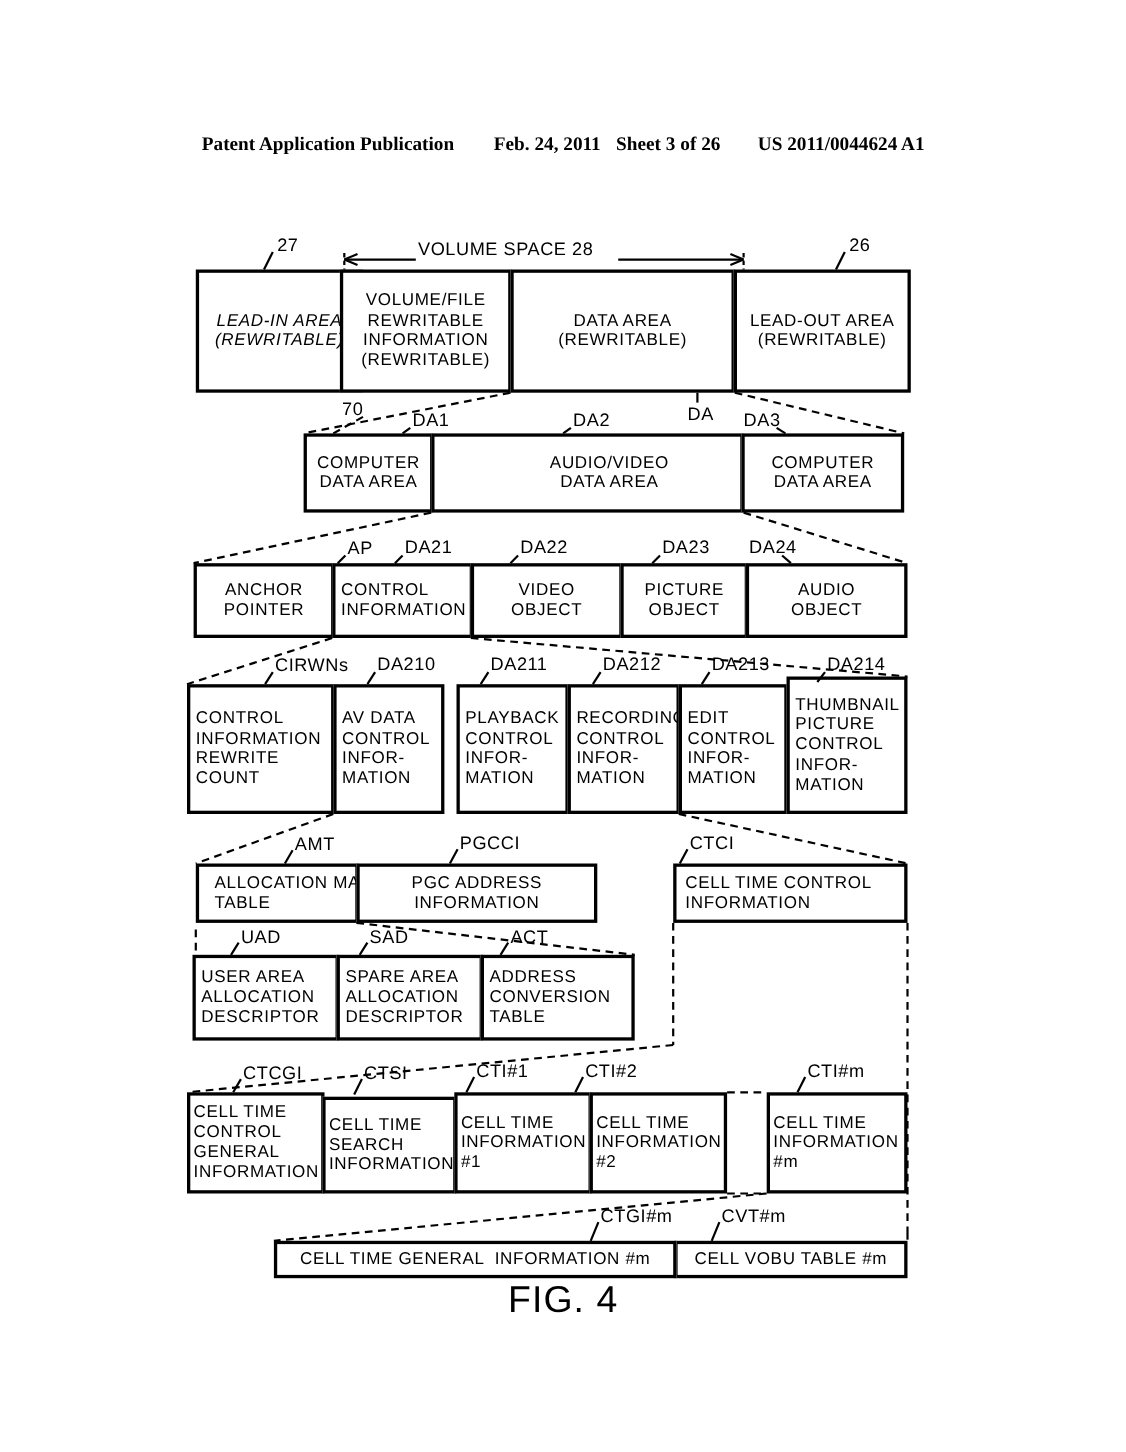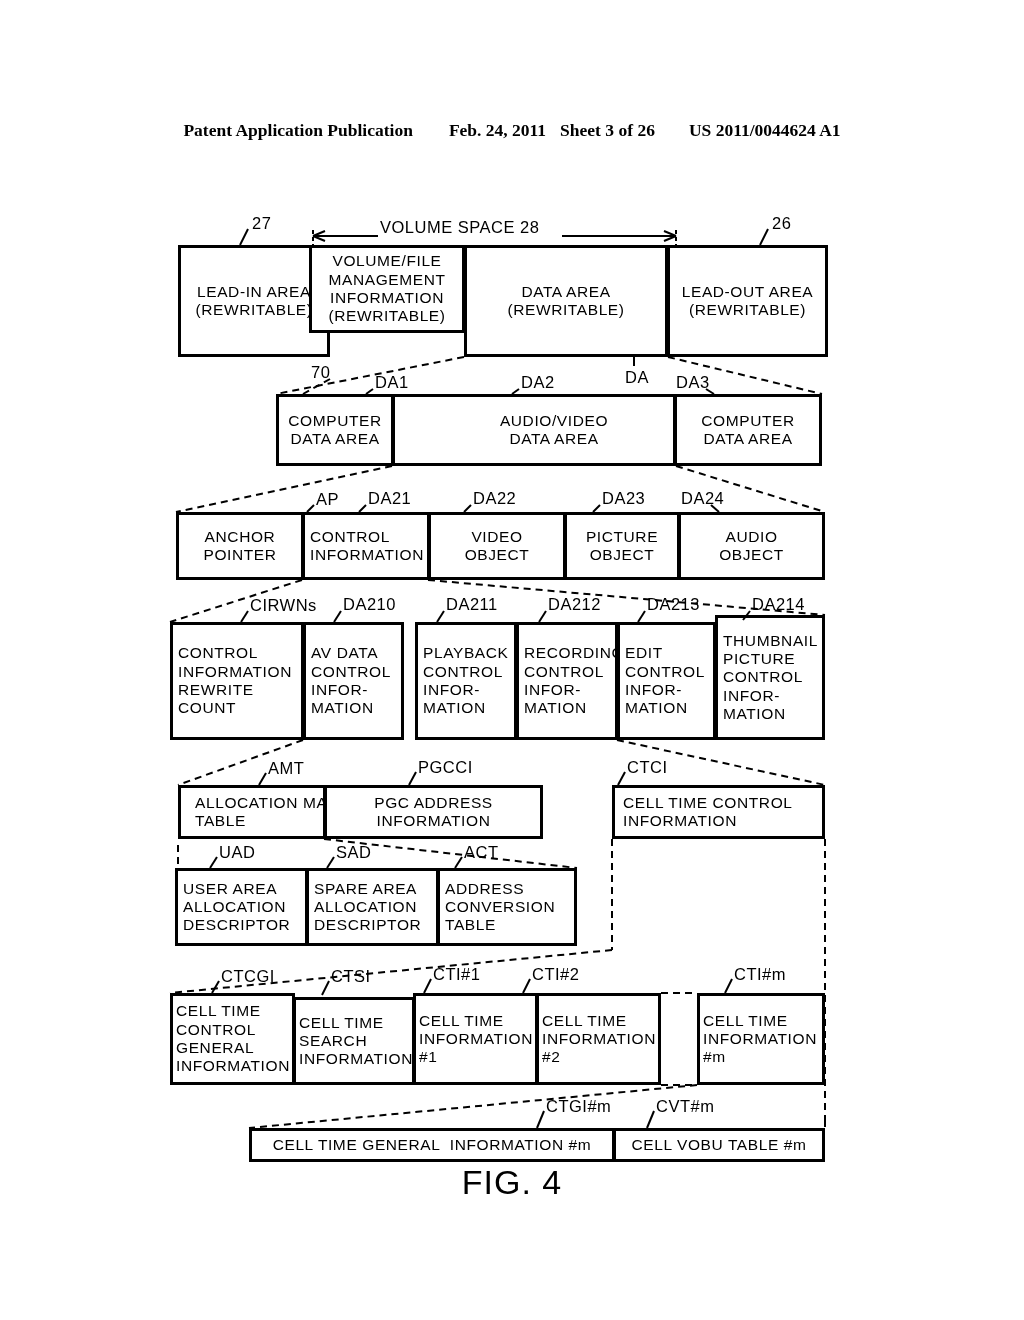--- a/index.html
+++ b/index.html
@@ -80,27 +80,27 @@
 
   <div class="ref" style="left:221px;top:967px;">CTCGI</div>
   <div class="ref" style="left:331px;top:967px;">CTSI</div>
   <div class="ref" style="left:433px;top:965px;">CTI#1</div>
   <div class="ref" style="left:532px;top:965px;">CTI#2</div>
   <div class="ref" style="left:734px;top:965px;">CTI#m</div>
 
   <div class="ref" style="left:546px;top:1097px;">CTGI#m</div>
   <div class="ref" style="left:656px;top:1097px;">CVT#m</div>
 
-  <div class="box thick ctr" style="left:178px;top:245px;width:152px;height:112px;">
+  <div class="box thick ctr" style="left:178px;top:245px;width:152px;height:112px;font-style:italic;">
     <span class="ln">LEAD-IN AREA</span>
     <span class="ln">(REWRITABLE)</span>
   </div>
-  <div class="box thick ctr" style="left:309px;top:245px;width:156px;height:88px;">
+  <div class="box thick ctr" style="left:309px;top:245px;width:156px;height:112px;">
     <span class="ln">VOLUME/FILE</span>
-    <span class="ln">MANAGEMENT</span>
+    <span class="ln">REWRITABLE</span>
     <span class="ln">INFORMATION</span>
     <span class="ln">(REWRITABLE)</span>
   </div>
   <div class="box thick ctr" style="left:464px;top:245px;width:204px;height:112px;">
     <span class="ln">DATA AREA</span>
     <span class="ln">(REWRITABLE)</span>
   </div>
   <div class="box thick ctr" style="left:667px;top:245px;width:161px;height:112px;">
     <span class="ln">LEAD-OUT AREA</span>
     <span class="ln">(REWRITABLE)</span>

